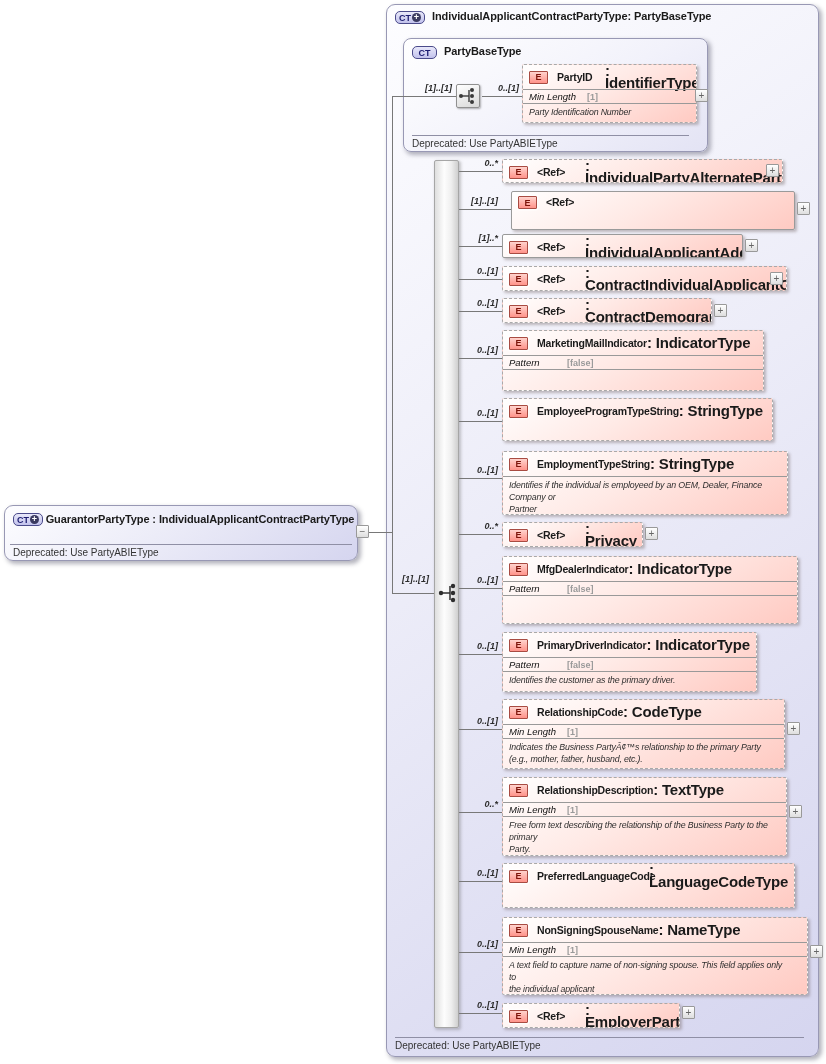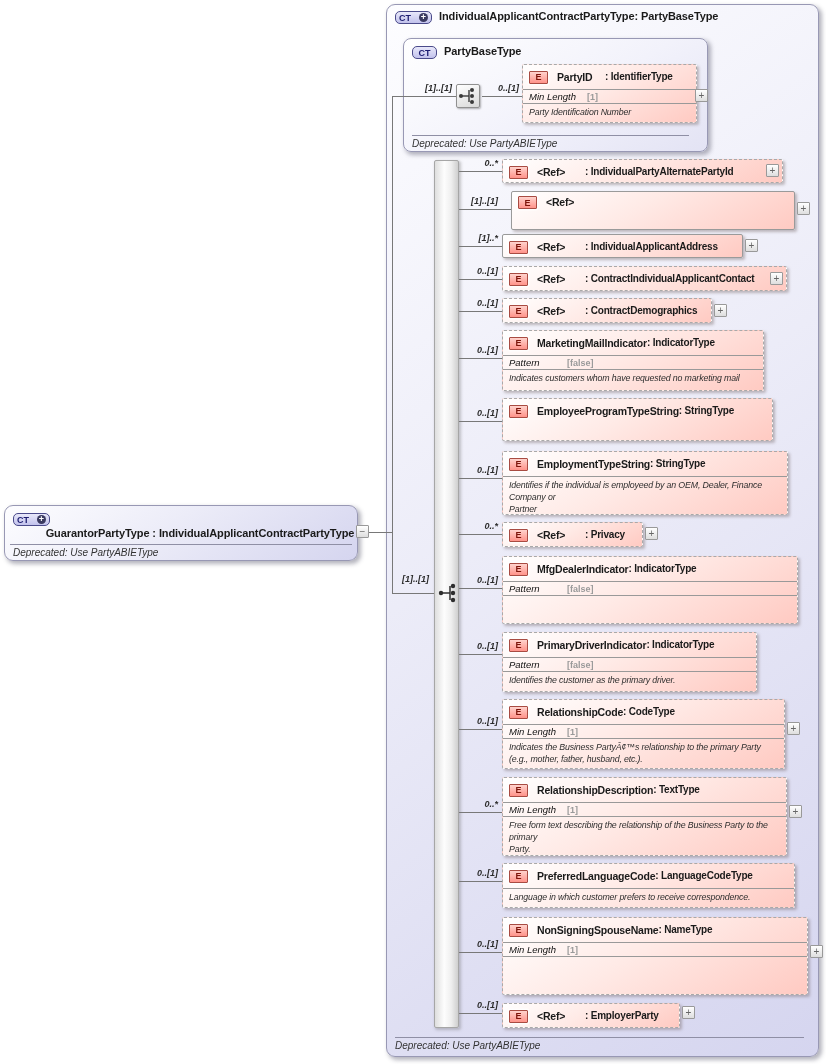--- a/index.html
+++ b/index.html
@@ -7,53 +7,53 @@
   .canvas { position:relative; width:826px; height:1064px; background:#fff; overflow:hidden; }
 
   
   .ctbox {
     position:absolute; border:1px solid #9898b4; border-radius:9px;
     background:linear-gradient(145deg,#fdfdff 0%,#ececf8 45%,#d5d5ef 100%);
     box-shadow:2.5px 2.5px 4px rgba(90,90,110,.45);
   }
   .ct-head { display:flex; align-items:flex-start; padding:5px 6px 0 8px; gap:7px; }
   .ct-badge {
-    flex:0 0 auto; display:inline-flex; align-items:center; justify-content:center; gap:8px;
+    flex:0 0 auto; display:inline-flex; align-items:center; justify-content:center; gap:1px;
     min-width:25px; height:13px; padding:0 3px; border:1px solid #4a4a8a; border-radius:5px;
     background:linear-gradient(180deg,#e8e8fa,#c2c2ec); color:#1c1c70;
     font-size:9px; font-weight:bold; margin-top:1px;
   }
   .plus-circle {
     display:inline-flex; align-items:center; justify-content:center;
     width:9px; height:9px; border-radius:50%; background:#3a3a60; color:#fff;
     font-size:9px; font-weight:bold; line-height:9px;
   }
   .ct-title { font-size:11px; font-weight:bold; color:#1a1a1a; line-height:13px; letter-spacing:-0.1px; }
   .break-name { display:inline-block; vertical-align:top; word-break:break-all; }
-  .deprecated { font-size:10px; font-style:italic; color:#333; }
+  .deprecated { font-size:10px; color:#333; }
   .sep { position:absolute; border-top:1px solid #8f8fa5; height:0; }
 
   
   .ebox {
     position:absolute; border:1px dashed #a9a9a9; border-radius:2px;
     background:linear-gradient(150deg,#ffffff 0%,#ffeae6 45%,#ffcac2 100%);
     box-shadow:2px 2px 3px rgba(110,95,95,.4); overflow:hidden;
     display:flex; flex-direction:column;
   }
   .ebox.solid { border-style:solid; border-color:#9a9a9a; }
   .etitle { display:flex; align-items:center; height:24px; flex:0 0 auto; padding:0 5px 0 6px; }
   .etitle.wrap { align-items:flex-start; height:auto; padding-top:4px; }
   .e-badge {
     flex:0 0 auto; display:inline-flex; align-items:center; justify-content:center;
     width:19px; height:13px; border:1px solid #a84b42; border-radius:1px;
     background:linear-gradient(180deg,#ffd3cd,#ff938a); color:#7e150b;
     font-size:9px; font-weight:bold; margin-right:9px; box-shadow:0 0 0 1.5px #ffffffcc;
   }
   .ename { font-size:10.5px; font-weight:bold; color:#1a1a1a; min-width:48px; letter-spacing:-0.2px; line-height:12px; }
-  .etype { font-size:10px; font-weight:bold; color:#1a1a1a; letter-spacing:-0.2px; line-height:12px; }
+  .etype { font-size:15px; font-weight:bold; color:#1a1a1a; letter-spacing:-0.2px; line-height:12px; }
   .efacet {
     flex:0 0 auto; display:flex; align-items:center; height:15px; padding:0 6px;
     border-top:1px solid #999; border-bottom:1px solid #999;
   }
   .flabel { font-size:9.5px; font-style:italic; font-weight:normal; color:#111; min-width:58px; }
   .fvalue { font-size:9px; font-weight:bold; color:#9a9a9a; }
   .edesc {
     flex:1 1 auto; padding:2px 6px 2px 6px; font-size:8.8px; font-style:italic; color:#2e2e2e;
     line-height:12px; white-space:pre-line; letter-spacing:-0.15px;
   }
@@ -86,21 +86,21 @@
 </head>
 <body>
 
 <div class="canvas">
 
   <div class="ctbox" style="left:4px; top:505px; width:354px; height:56px;">
     <span class="ct-badge" style="position:absolute; left:8px; top:6px;">
         <span>CT</span>
         <span class="plus-circle">+</span>
       </span>
-    <div class="ct-title break-name" style="margin:21px 0 0 34px; width:322px; text-align:center;">GuarantorPartyType : IndividualApplicantContractPartyType</div>
+    <div class="ct-title break-name" style="margin:7px 0 0 34px; width:322px; text-align:center;">GuarantorPartyType : IndividualApplicantContractPartyType</div>
     <div class="sep" style="left:5px; right:5px; top:38px;"></div>
     <div class="deprecated" style="position:absolute; left:8px; top:41px;">Deprecated: Use PartyABIEType</div>
   </div>
   <div class="minusbox" style="left:356px; top:525px;">−</div>
 
   <div class="ctbox" style="left:386px; top:4px; width:433px; height:1053px;">
     <div class="ct-head">
       <span class="ct-badge">
           <span>CT</span>
           <span class="plus-circle">+</span>
@@ -246,21 +246,20 @@
     <div class="ebox" style="left: 502px; top: 330px; width: 262px; height: 61px;">
       <div class="etitle">
         <span class="e-badge">E</span>
         <span class="ename">MarketingMailIndicator</span>
         <span class="etype">: IndicatorType</span>
       </div>
       <div class="efacet">
         <span class="flabel">Pattern</span>
         <span class="fvalue">[false]</span>
       </div>
-      <div class="edesc">Indicates customers whom have requested no marketing mail</div>
     </div>
     
   </div>
 
   <div class="elem-row" style="display:contents;">
     <div class="card" style="top: 408px;">0..[1]</div>
     <div class="hline" style="left: 459px; top: 421px; width: 43px;"></div>
     <div class="ebox" style="left: 502px; top: 398px; width: 271px; height: 43px;">
       <div class="etitle">
         <span class="e-badge">E</span>
@@ -380,38 +379,40 @@
   <div class="elem-row" style="display:contents;">
     <div class="card" style="top: 868px;">0..[1]</div>
     <div class="hline" style="left: 459px; top: 881px; width: 43px;"></div>
     <div class="ebox" style="left: 502px; top: 863px; width: 293px; height: 45px;">
       <div class="etitle">
         <span class="e-badge">E</span>
         <span class="ename">PreferredLanguageCode</span>
         <span class="etype">: LanguageCodeType</span>
       </div>
 
-      <div class="edesc bt">Language in which customer prefers to receive correspondence.</div>
     </div>
     
   </div>
 
   <div class="elem-row" style="display:contents;">
     <div class="card" style="top: 939px;">0..[1]</div>
     <div class="hline" style="left: 459px; top: 952px; width: 43px;"></div>
     <div class="ebox" style="left: 502px; top: 917px; width: 306px; height: 78px;">
       <div class="etitle">
         <span class="e-badge">E</span>
         <span class="ename">NonSigningSpouseName</span>
         <span class="etype">: NameType</span>
       </div>
       <div class="efacet">
         <span class="flabel">Min Length</span>
         <span class="fvalue">[1]</span>
       </div>
+      <div class="edesc">A text field to capture name of non-signing spouse. This field applies only
+to
+the individual applicant</div>
     </div>
     <div class="plusbox" style="left: 810px; top: 945px;">+</div>
   </div>
 
   <div class="elem-row" style="display:contents;">
     <div class="card" style="top: 1000px;">0..[1]</div>
     <div class="hline" style="left: 459px; top: 1013px; width: 43px;"></div>
     <div class="ebox" style="left: 502px; top: 1003px; width: 178px; height: 25px;">
       <div class="etitle">
         <span class="e-badge">E</span>

